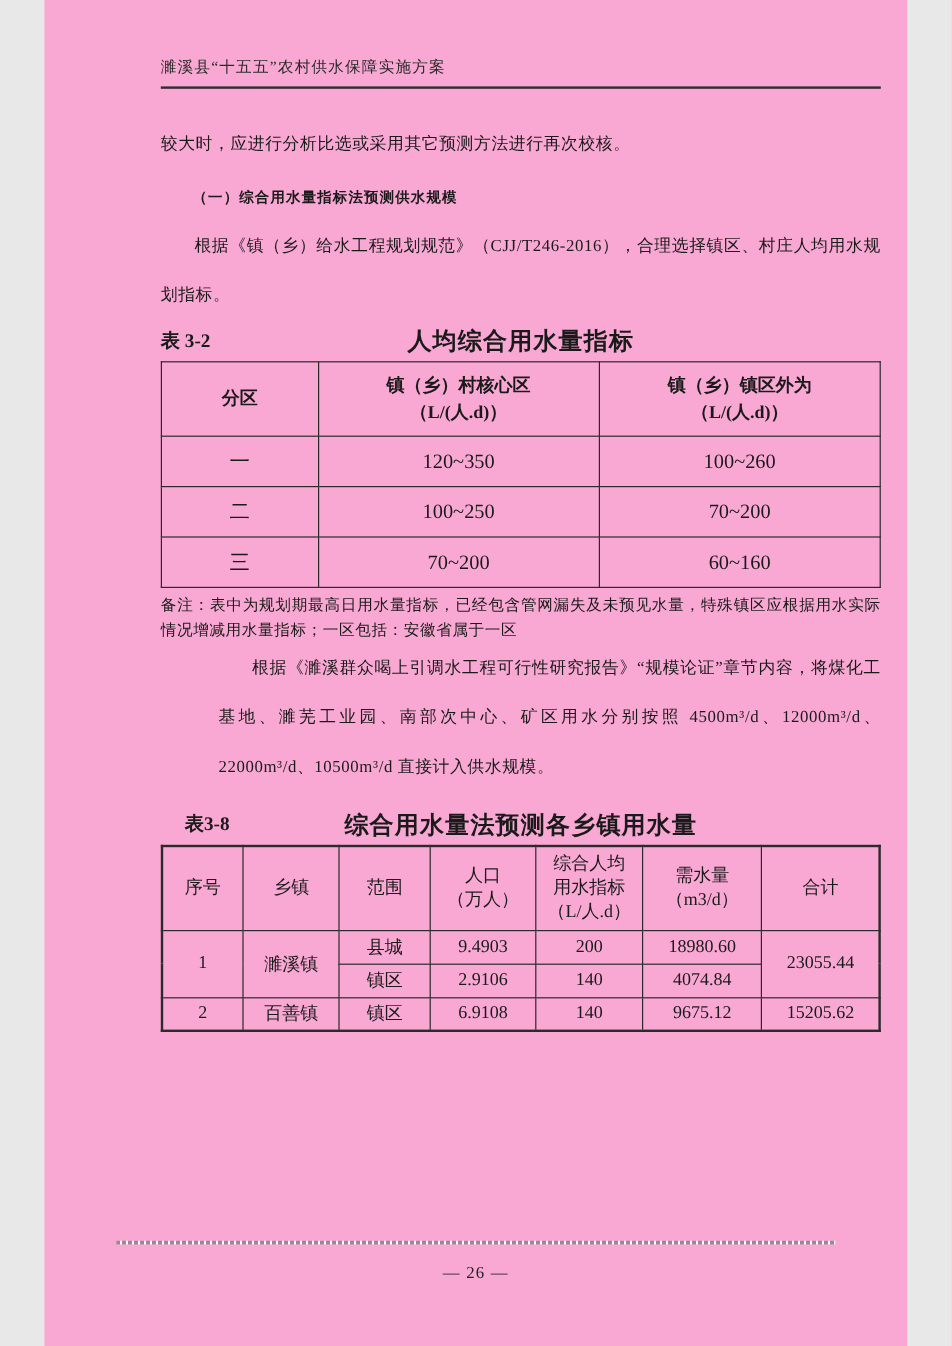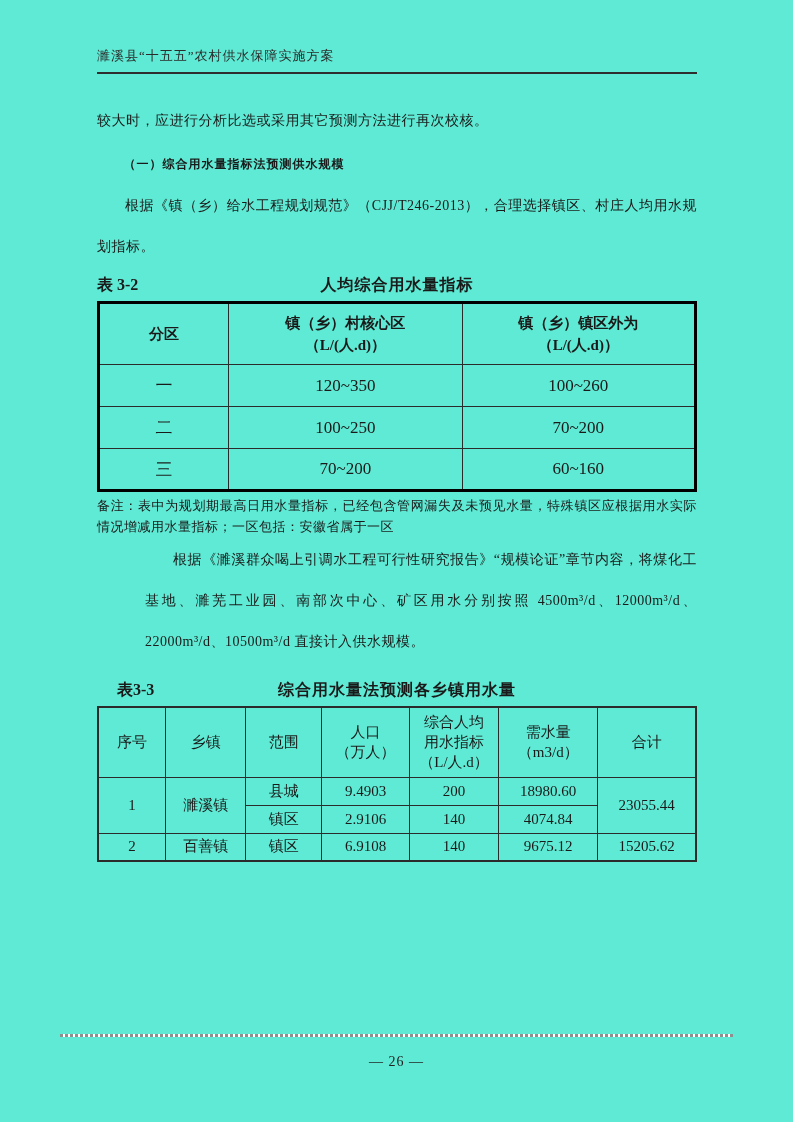--- a/index.html
+++ b/index.html
@@ -1,22 +1,22 @@
 <!DOCTYPE html>
 <html><head>
 <meta charset="utf-8">
 <style>
   * { margin: 0; padding: 0; box-sizing: border-box; }
   html, body { background: #e8e8e8; }
   .page {
     position: relative;
-    width: 793px;
+    width: 719px;
     height: 1122px;
     margin: 0 auto;
-    background: #5eead4;
+    background: #f9a8d4;
     font-family: "Liberation Serif", "DejaVu Serif", serif;
     color: #1a1a1a;
     overflow: hidden;
   }
   .content {
     position: absolute;
     left: 97px;
     width: 600px;
     top: 0;
   }
@@ -57,40 +57,40 @@
   .table-caption .cap-label {
     position: absolute;
     left: 0;
     font-size: 16px;
     font-family: "Liberation Serif", "DejaVu Serif", serif;
   }
   .table-caption.cap2 .cap-label { left: 20px; }
   .table-caption .cap-title {
     display: block;
     text-align: center;
-    font-size: 16px;
+    font-size: 20px;
     font-family: "Liberation Sans", "DejaVu Sans", sans-serif;
     letter-spacing: 1px;
   }
   .cap1 { margin-top: 6px; }
   .cap2 { margin-top: 16px; }
   
   table {
     width: 100%;
     border-collapse: collapse;
     table-layout: fixed;
   }
   td, th {
     border: 1px solid #2b2b2b;
     text-align: center;
     vertical-align: middle;
     font-weight: normal;
     padding: 1px 2px;
   }
-  .t32 { margin-top: 4px; border: 3px solid #000000; }
+  .t32 { margin-top: 4px; border: 1px solid #000000; }
   .t32 th {
     height: 62px;
     font-size: 15px;
     font-weight: bold;
     line-height: 22px;
   }
   .t32 td { height: 42px; font-size: 17px; }
   .t32 .col-zone { width: 21.8%; }
   .t33 { margin-top: 4px; border: 2px solid #2b2b2b; }
   .t33 th {
@@ -136,21 +136,21 @@
   <div class="content">
 
     <div class="doc-header">
       <span>濉溪县“十五五”农村供水保障实施方案</span>
     </div>
 
     <p class="para p1">较大时，应进行分析比选或采用其它预测方法进行再次校核。</p>
 
     <h2 class="section-heading">（一）综合用水量指标法预测供水规模</h2>
 
-    <p class="para indent">根据《镇（乡）给水工程规划规范》（CJJ/T246-2013），合理选择镇区、村庄人均用水规划指标。</p>
+    <p class="para indent">根据《镇（乡）给水工程规划规范》（CJJ/T246-2016），合理选择镇区、村庄人均用水规划指标。</p>
 
     <div class="table-caption cap1">
       <span class="cap-label">表 3-2</span>
       <span class="cap-title">人均综合用水量指标</span>
     </div>
 
     <table class="t32">
       <thead>
         <tr>
           <th class="col-zone preline">分区</th>
@@ -178,21 +178,21 @@
         </tr>
       </tbody>
     </table>
 
     <p class="table-note">备注：表中为规划期最高日用水量指标，已经包含管网漏失及未预见水量，特殊镇区应根据用水实际情况增减用水量指标；一区包括：安徽省属于一区</p>
 
 
     <p class="para indent p4">根据《濉溪群众喝上引调水工程可行性研究报告》“规模论证”章节内容，将煤化工基地、濉芜工业园、南部次中心、矿区用水分别按照 4500m³/d、12000m³/d、22000m³/d、10500m³/d 直接计入供水规模。</p>
 
     <div class="table-caption cap2">
-      <span class="cap-label">表3-3</span>
+      <span class="cap-label">表3-8</span>
       <span class="cap-title">综合用水量法预测各乡镇用水量</span>
     </div>
 
     <table class="t33">
       <colgroup>
         <col style="width:11.3%">
           <col style="width:13.4%">
           <col style="width:12.7%">
         <col style="width:14.7%">
           <col style="width:14.9%">

